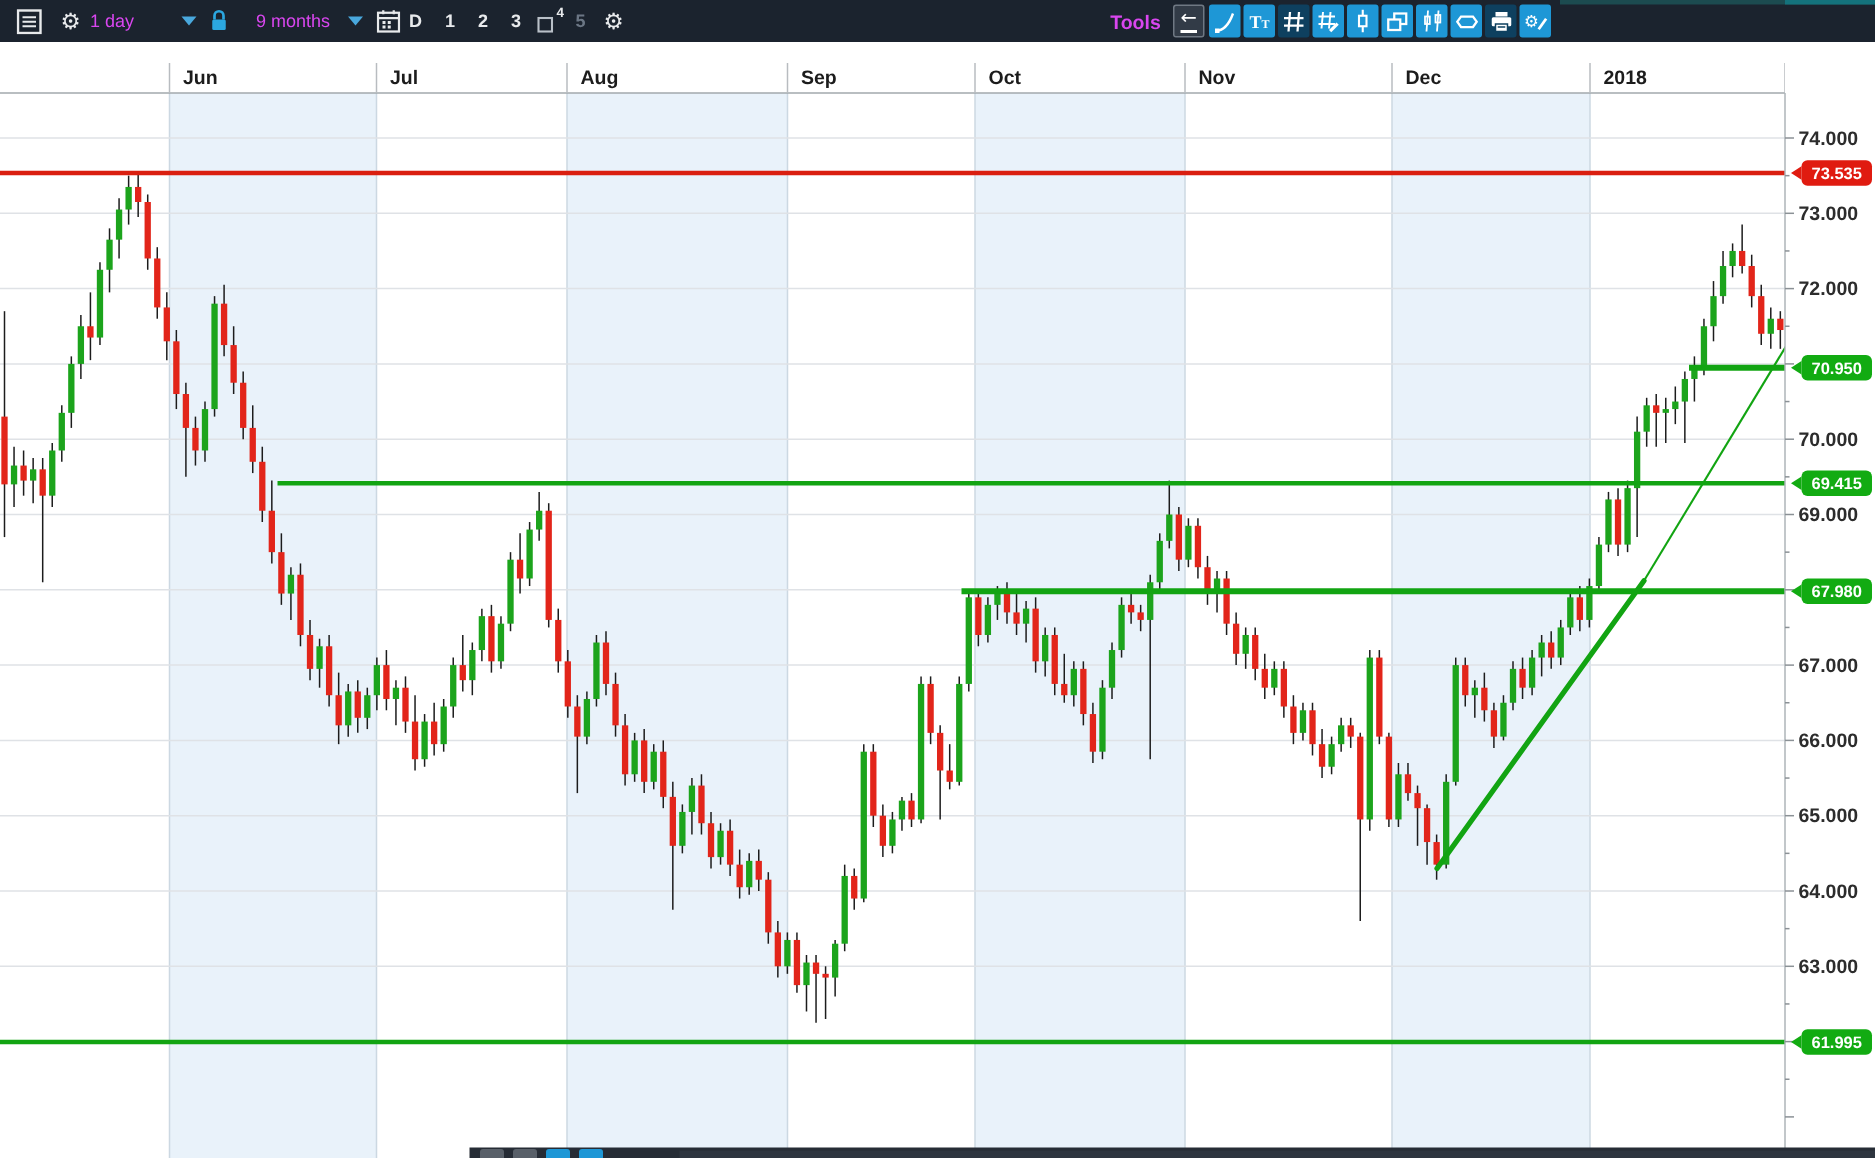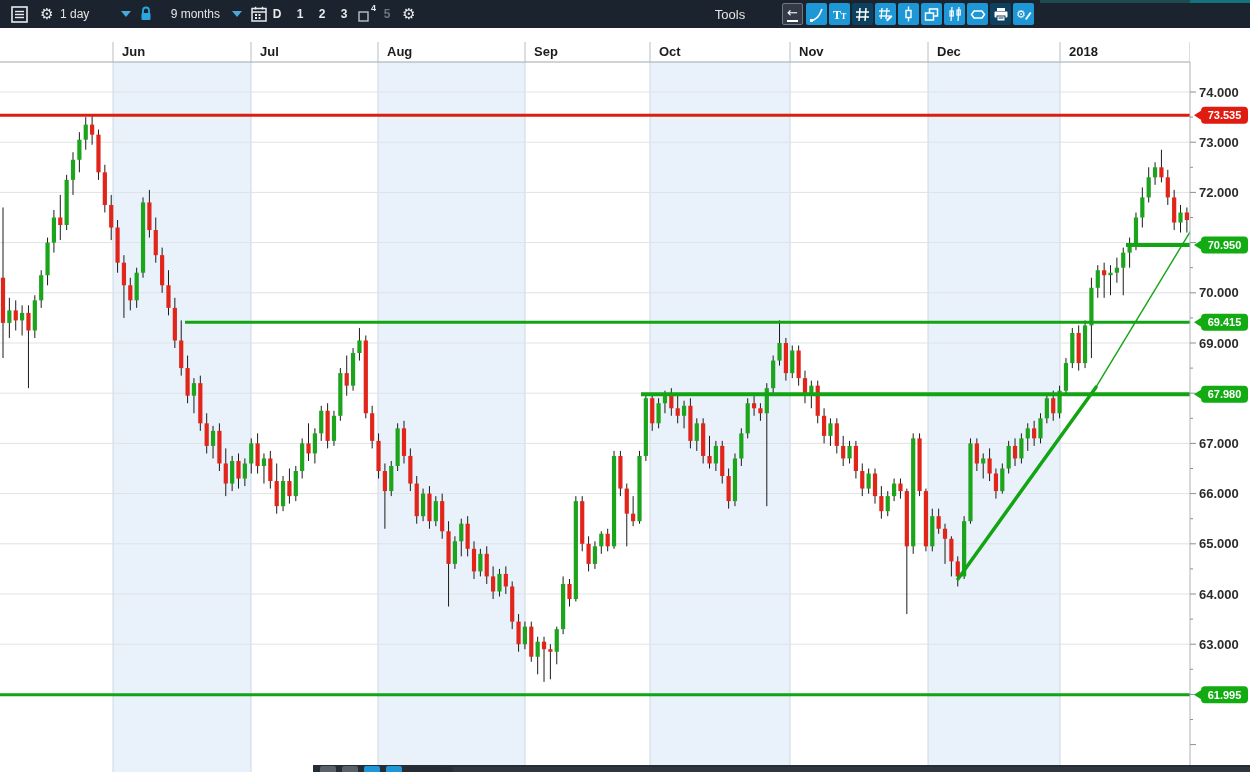--- a/index.html
+++ b/index.html
@@ -4,21 +4,21 @@
 <style>
   html,body{margin:0;padding:0;}
   body{width:1250px;height:772px;position:relative;overflow:hidden;background:#fff;
        font-family:"Liberation Sans",sans-serif;-webkit-font-smoothing:antialiased;}
   
   .topbar{position:absolute;left:0;top:0;width:1250px;height:28px;background:#1b232e;}
   .teal-sliver{position:absolute;top:0;left:1040px;width:210px;height:3px;background:#1c4b50;}
   .teal-sliver .bright{position:absolute;right:0;top:0;width:60px;height:3px;background:#14727c;}
   .tb-item{position:absolute;top:3px;height:22px;display:flex;align-items:center;justify-content:center;
            color:#e8eaec;font-size:12px;cursor:pointer;}
-  .tb-label{font-size:12px;color:#e5e5e5;}
+  .tb-label{font-size:12px;color:#d946ef;}
   .tb-num{width:18px;text-align:center;font-weight:bold;font-size:12px;}
   .tb-num.dim{color:#6b7684;}
   .chev{width:0;height:0;border-left:5px solid transparent;border-right:5px solid transparent;
         border-top:6px solid #49a8dd;margin-left:8px;}
   .tool-btn{position:absolute;top:3px;width:21px;height:22px;border-radius:2px;
             display:flex;align-items:center;justify-content:center;cursor:pointer;}
   .tool-btn.blue{background:#1e97d6;}
   .tool-btn.dark{background:#0e405f;}
   .tool-btn.plain{background:#323b47;border:1px solid #6f7883;box-sizing:border-box;}
   .gear-glyph{font-family:"DejaVu Sans",sans-serif;color:#e8eaec;font-size:15px;line-height:1;}
@@ -94,21 +94,21 @@
       <span class="sup">4</span>
     </span>
   </div>
   <div class="tb-item tb-num dim" style="left:378px;">
     <span>5</span>
     </div>
   <div class="tb-item" style="left:398px;width:22px;">
     <span class="gear-glyph">⚙</span>
   </div>
 
-  <div class="tb-item" style="left:713px;width:34px;">
+  <div class="tb-item" style="left:740px;width:34px;font-weight:bold;">
     <span class="tb-label" style="font-size:13px;">Tools</span>
   </div>
   <div class="tool-btn plain" style="left:782px;">
     <span class="arrow-glyph">←</span>
   </div>
 
   <div class="tool-btn blue" style="left:806px;">
     <svg width="15" height="15" viewBox="0 0 15 15">
       <path d="M1.5,13.5 C7,13.5 10.5,9 13,2" fill="none" stroke="#fff" stroke-width="1.6"></path>
       <rect x="1" y="12" width="3" height="3" fill="#fff"></rect>

